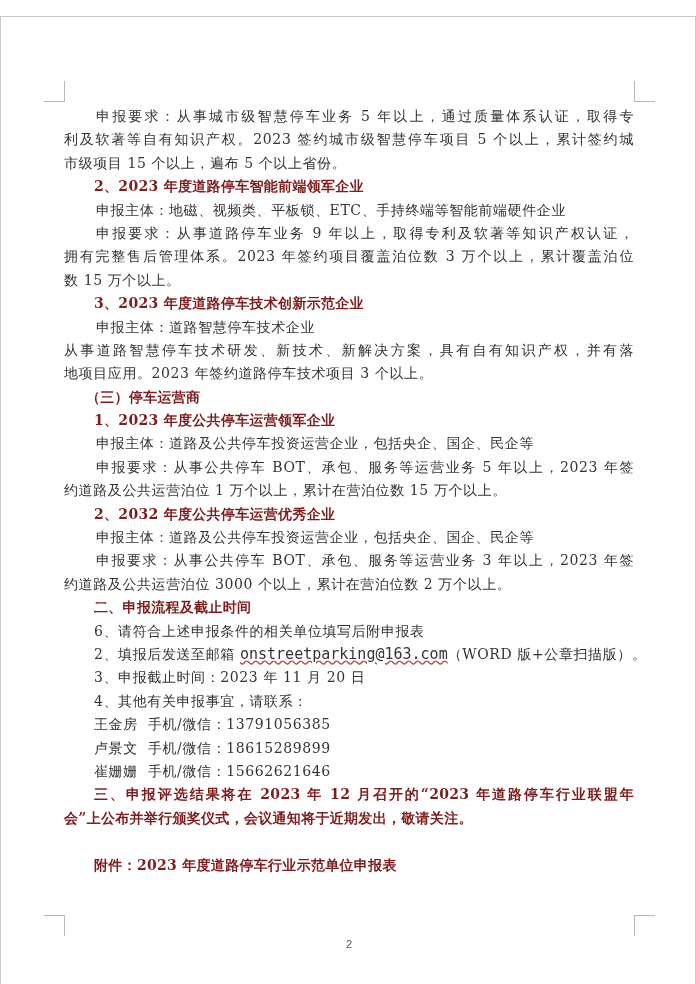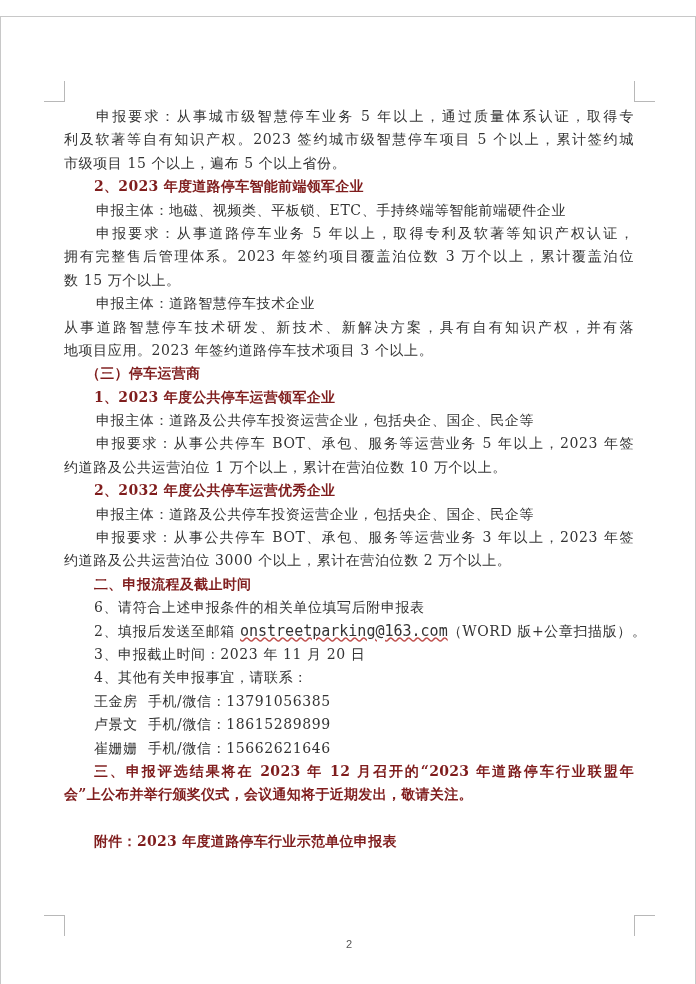--- a/index.html
+++ b/index.html
@@ -37,37 +37,38 @@
   <div class="body-text">
     <div>
       <div class="line ind just">申报要求：从事城市级智慧停车业务 5 年以上，通过质量体系认证，取得专</div>
       <div class="line just">利及软著等自有知识产权。2023 签约城市级智慧停车项目 5 个以上，累计签约城</div>
       <div class="line">市级项目 15 个以上，遍布 5 个以上省份。</div>
     </div>
 
     <div class="line ind-h bold">2、2023 年度道路停车智能前端领军企业</div>
     <div class="line ind">申报主体：地磁、视频类、平板锁、ETC、手持终端等智能前端硬件企业</div>
     <div>
-      <div class="line ind just">申报要求：从事道路停车业务 5 年以上，取得专利及软著等知识产权认证，</div>
+      <div class="line ind just">申报要求：从事道路停车业务 9 年以上，取得专利及软著等知识产权认证，</div>
       <div class="line just">拥有完整售后管理体系。2023 年签约项目覆盖泊位数 3 万个以上，累计覆盖泊位</div>
       <div class="line">数 15 万个以上。</div>
     </div>
 
+    <div class="line ind-h bold">3、2023 年度道路停车技术创新示范企业</div>
     <div class="line ind">申报主体：道路智慧停车技术企业</div>
     <div>
       <div class="line just">从事道路智慧停车技术研发、新技术、新解决方案，具有自有知识产权，并有落</div>
       <div class="line">地项目应用。2023 年签约道路停车技术项目 3 个以上。</div>
     </div>
 
     <div class="line bold" style="padding-left:22px">（三）停车运营商</div>
     <div class="line ind-h bold">1、2023 年度公共停车运营领军企业</div>
     <div class="line ind">申报主体：道路及公共停车投资运营企业，包括央企、国企、民企等</div>
     <div>
       <div class="line ind just">申报要求：从事公共停车 BOT、承包、服务等运营业务 5 年以上，2023 年签</div>
-      <div class="line">约道路及公共运营泊位 1 万个以上，累计在营泊位数 10 万个以上。</div>
+      <div class="line">约道路及公共运营泊位 1 万个以上，累计在营泊位数 15 万个以上。</div>
     </div>
 
     <div class="line ind-h bold">2、2032 年度公共停车运营优秀企业</div>
     <div class="line ind">申报主体：道路及公共停车投资运营企业，包括央企、国企、民企等</div>
     <div>
       <div class="line ind just">申报要求：从事公共停车 BOT、承包、服务等运营业务 3 年以上，2023 年签</div>
       <div class="line">约道路及公共运营泊位 3000 个以上，累计在营泊位数 2 万个以上。</div>
     </div>
 
     <div class="line ind-h bold">二、申报流程及截止时间</div>

